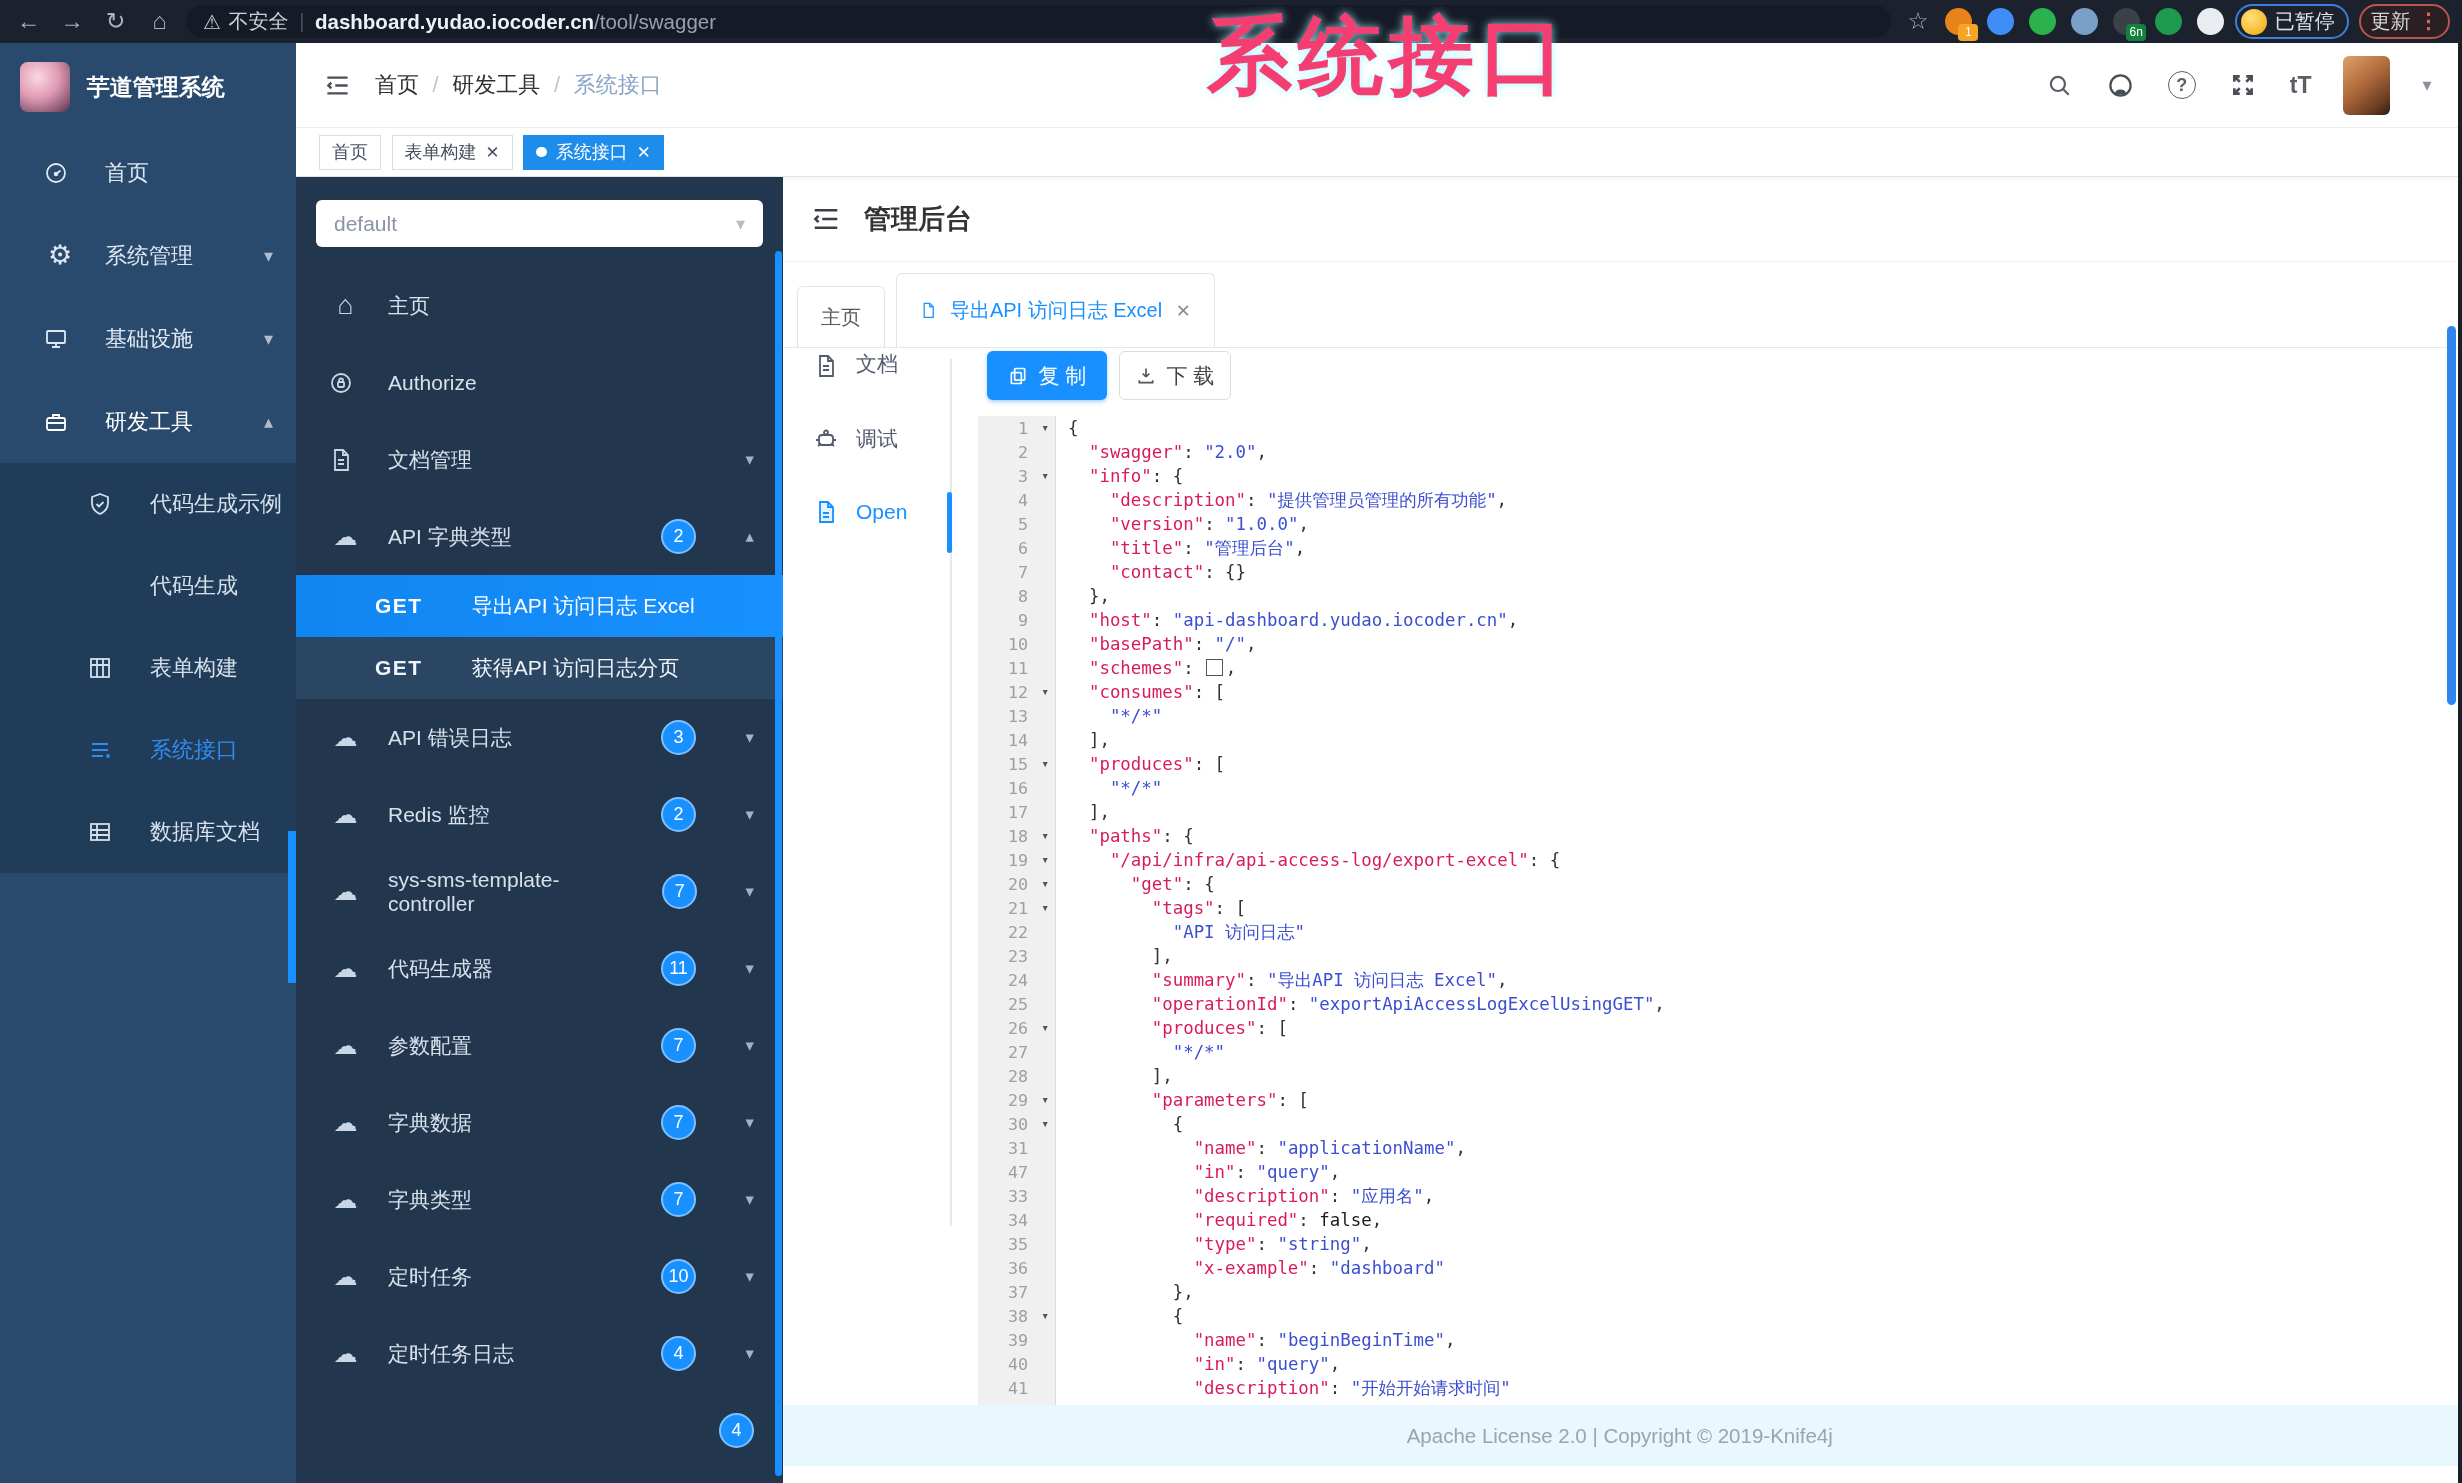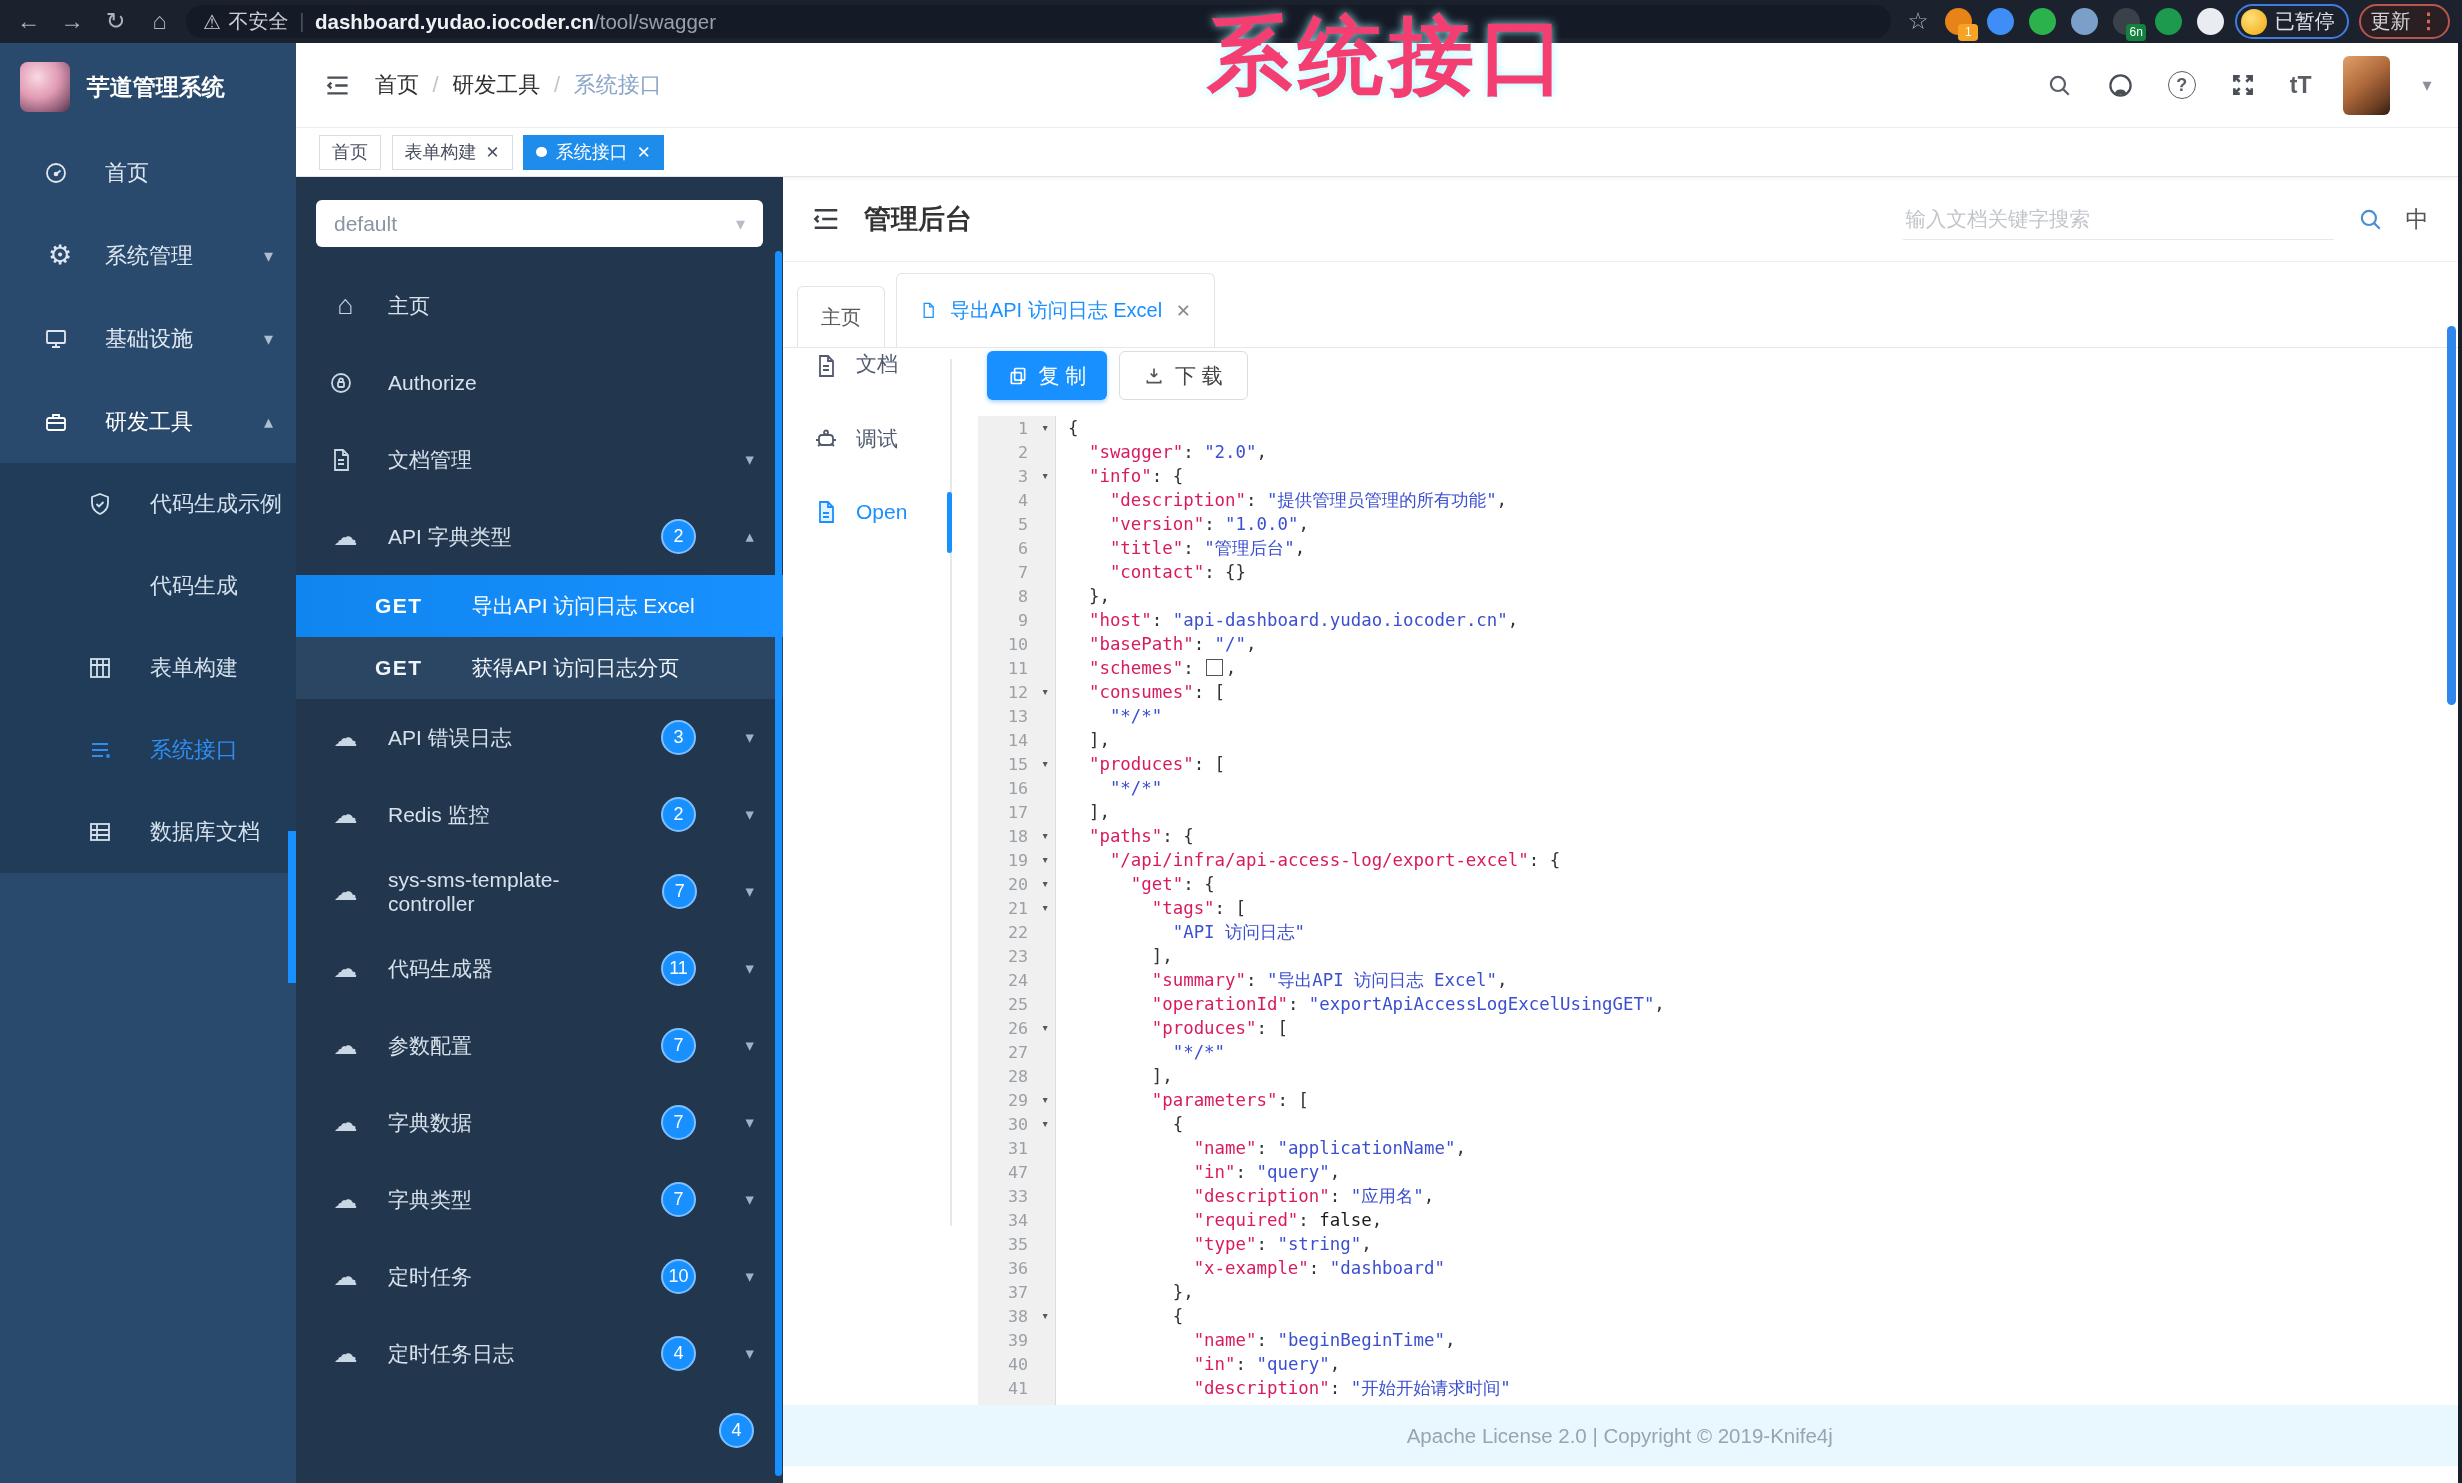--- a/index.html
+++ b/index.html
@@ -105,21 +105,21 @@
   .dtab.active{height:74px;padding:0 23px;font-size:20px;color:#1890ff;}
   .dtab .dtab-close{color:#8c8c8c;font-size:18px;}
   .stab{position:absolute;left:32px;display:flex;align-items:center;gap:15px;font-size:21px;color:#515a6e;}
   .stab.active{color:#1890ff;}
   .stab .mi-ico{width:27px;text-align:center;}
   .v-divider{position:absolute;left:168px;top:182px;bottom:258px;width:1.5px;background:#e8e8e8;}
   .ink{position:absolute;left:165px;top:315px;width:4.5px;height:61px;background:#1890ff;border-radius:2.3px;}
   .btn{position:absolute;height:49px;border-radius:6px;display:flex;align-items:center;justify-content:center;
        gap:10.6px;font-size:21px;box-sizing:border-box;}
   .btn.copy{left:205px;top:174px;width:120px;background:#1890ff;color:#fff;box-shadow:0 1.5px 4.5px rgba(24,144,255,.4);}
-  .btn.download{left:337px;top:174px;width:129px;background:#fff;border:0.8px solid #dcdcdc;color:#444;}
+  .btn.download{left:337px;top:174px;width:112px;background:#fff;border:0.8px solid #dcdcdc;color:#444;}
   
   .editor{position:absolute;left:196px;top:239px;width:1471px;height:989px;overflow:hidden;
           font-family:"DejaVu Sans Mono",monospace;}
   .gutter{position:absolute;left:0;top:0;bottom:0;width:77px;background:#f0f0f0;border-right:0.8px solid #ddd;}
   .gline{height:24px;line-height:24px;font-size:16.7px;color:#9aa0a6;text-align:right;
          padding-right:27px;position:relative;}
   .fold{position:absolute;right:6px;top:0;color:#555;font-size:13px;line-height:24px;}
   .code{position:absolute;left:78px;top:0;right:0;bottom:0;padding-left:12px;}
   .cline{height:24px;line-height:24px;font-size:17.4px;white-space:pre;color:#333;}
   .tk-k{color:#d81b60;}
@@ -423,30 +423,20 @@
 </div>
 
 <div class="main">
   <div class="k-header">
     <div class="hico k-collapse">
       <svg width="30" height="30" viewBox="0 0 24 24" fill="none" stroke="#3a3f45" stroke-width="2">
         <path d="M3 5h18M9 12h12M3 19h18M6 9.5 3.5 12 6 14.5"></path>
         </svg>
     </div>
     <div class="k-title">管理后台</div>
-    <div class="k-right">
-      <div class="k-input">输入文档关键字搜索</div>
-      <div class="hico">
-        <svg width="26" height="26" viewBox="0 0 24 24" fill="none" stroke="#4a8fd4" stroke-width="2">
-          <circle cx="11" cy="11" r="6.5"></circle>
-            <path d="M15.8 15.8 21 21"></path>
-          </svg>
-      </div>
-      <div class="lang">中</div>
-    </div>
   </div>
   <div class="doc-tabs" id="doc-tabs">
       <div class="dtab plain">
         <span>主页</span>
       </div>
       <div class="dtab active">
         <span>
           <svg width="16.7" height="16.7" viewBox="0 0 24 24" fill="none" stroke="currentColor" stroke-width="1.8">
             <path d="M6 2h8l5 5v15H6z"></path>
             <path d="M14 2v5h5"></path>

